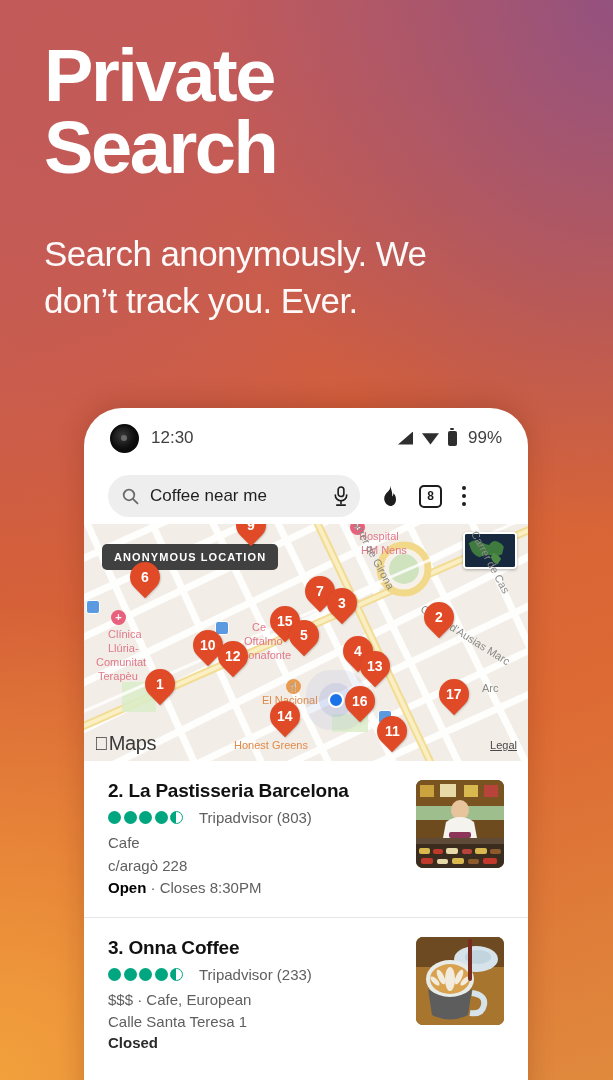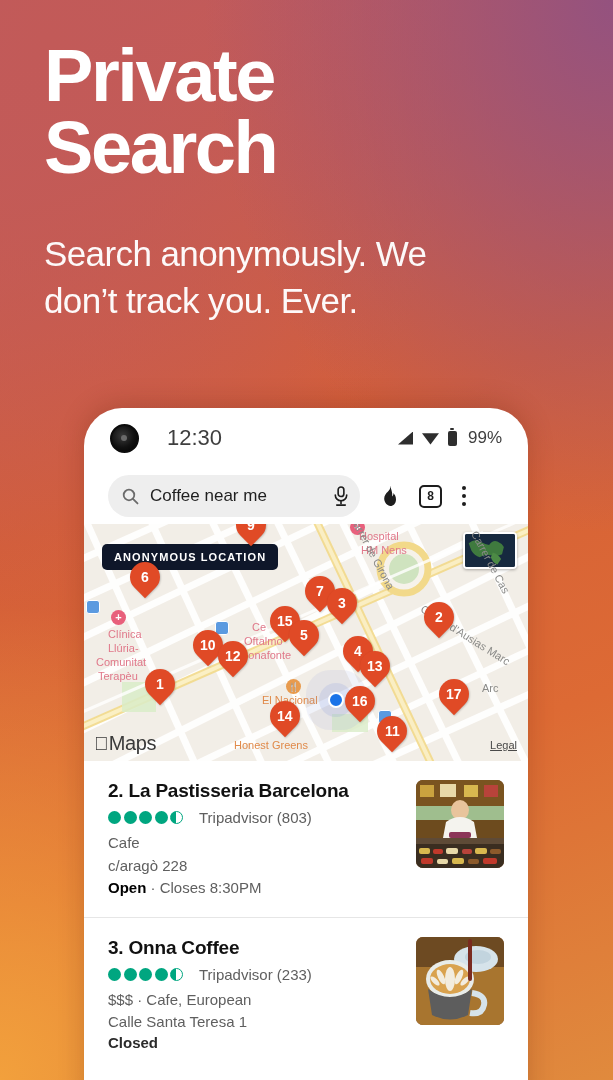--- a/index.html
+++ b/index.html
@@ -46,21 +46,21 @@
   }
   .punch-hole{
     width:29px; height:29px; border-radius:50%;
     background:radial-gradient(circle at 42% 40%, #3a3a3a 0%, #111 55%, #000 100%);
     border:2px solid #0c0c0c; flex:none; position:relative;
   }
   .punch-hole::after{
     content:""; position:absolute; left:9px; top:9px; width:6px; height:6px;
     border-radius:50%; background:#6a6a6a;
   }
-  .clock{ margin-left:28px; font-size:22px; color:#3f3f3f; }
+  .clock{ margin-left:12px; font-size:17px; color:#3f3f3f; }
   .status-right{
     margin-left:auto; display:flex; align-items:center; gap:9px;
   }
   .ic-signal{
     width:15px; height:13px; background:#2e2e2e;
     clip-path:polygon(100% 0,100% 100%,0 100%);
   }
   .ic-wifi{
     width:17px; height:13px; background:#2e2e2e;
     clip-path:polygon(0 14%,100% 14%,50% 100%);
@@ -98,21 +98,21 @@
 
   
   .map{
     position:relative; height:237px; margin:0 0 0 0; overflow:hidden;
     background:#f3efe9;
   }
   .map-svg{ position:absolute; inset:0; width:100%; height:100%; }
 
   .anon-badge{
     position:absolute; left:18px; top:20px;
-    background:#0f172a; color:#fff; font-size:11px; font-weight:700;
+    background:#404040; color:#fff; font-size:11px; font-weight:700;
     letter-spacing:1.1px; padding:7px 12px; border-radius:5px;
     white-space:nowrap;
   }
   .minimap{
     position:absolute; right:11px; top:8px; width:54px; height:37px;
     background:#1d3048; border:2.5px solid #fff; border-radius:4px;
     box-shadow:0 1px 3px rgba(0,0,0,.3); overflow:hidden;
   }
   .pin{
     position:absolute; width:30px; height:30px; border-radius:50% 50% 50% 0;

